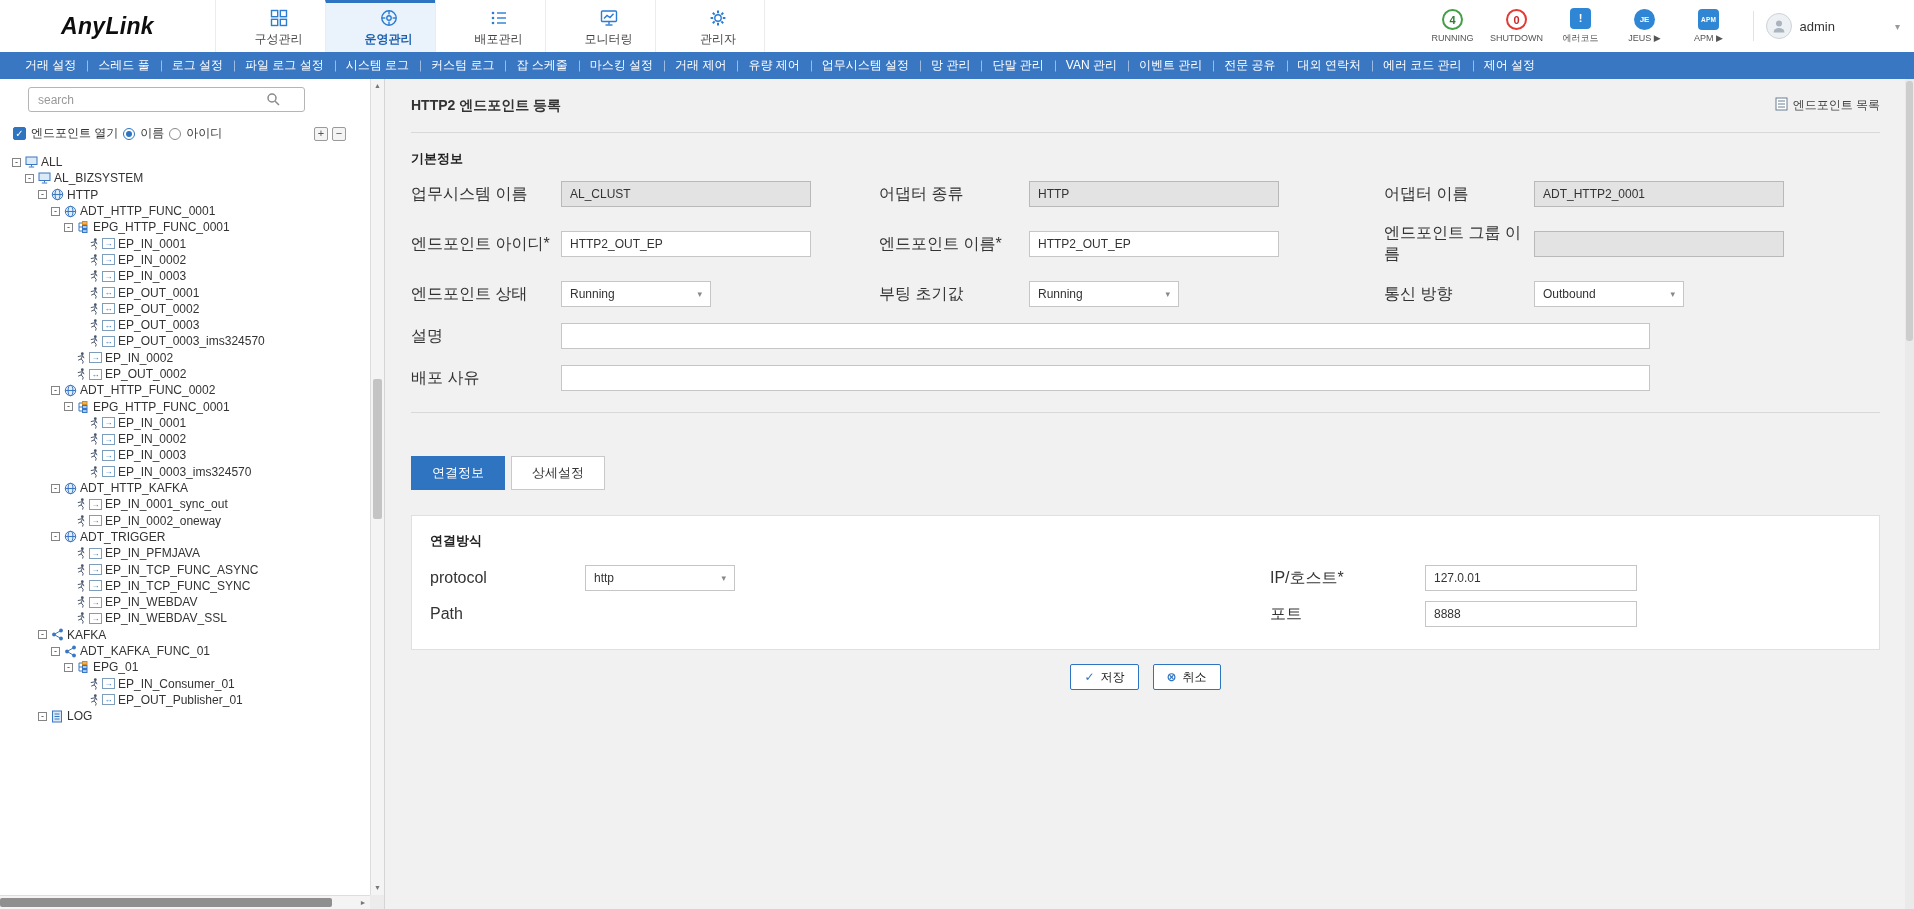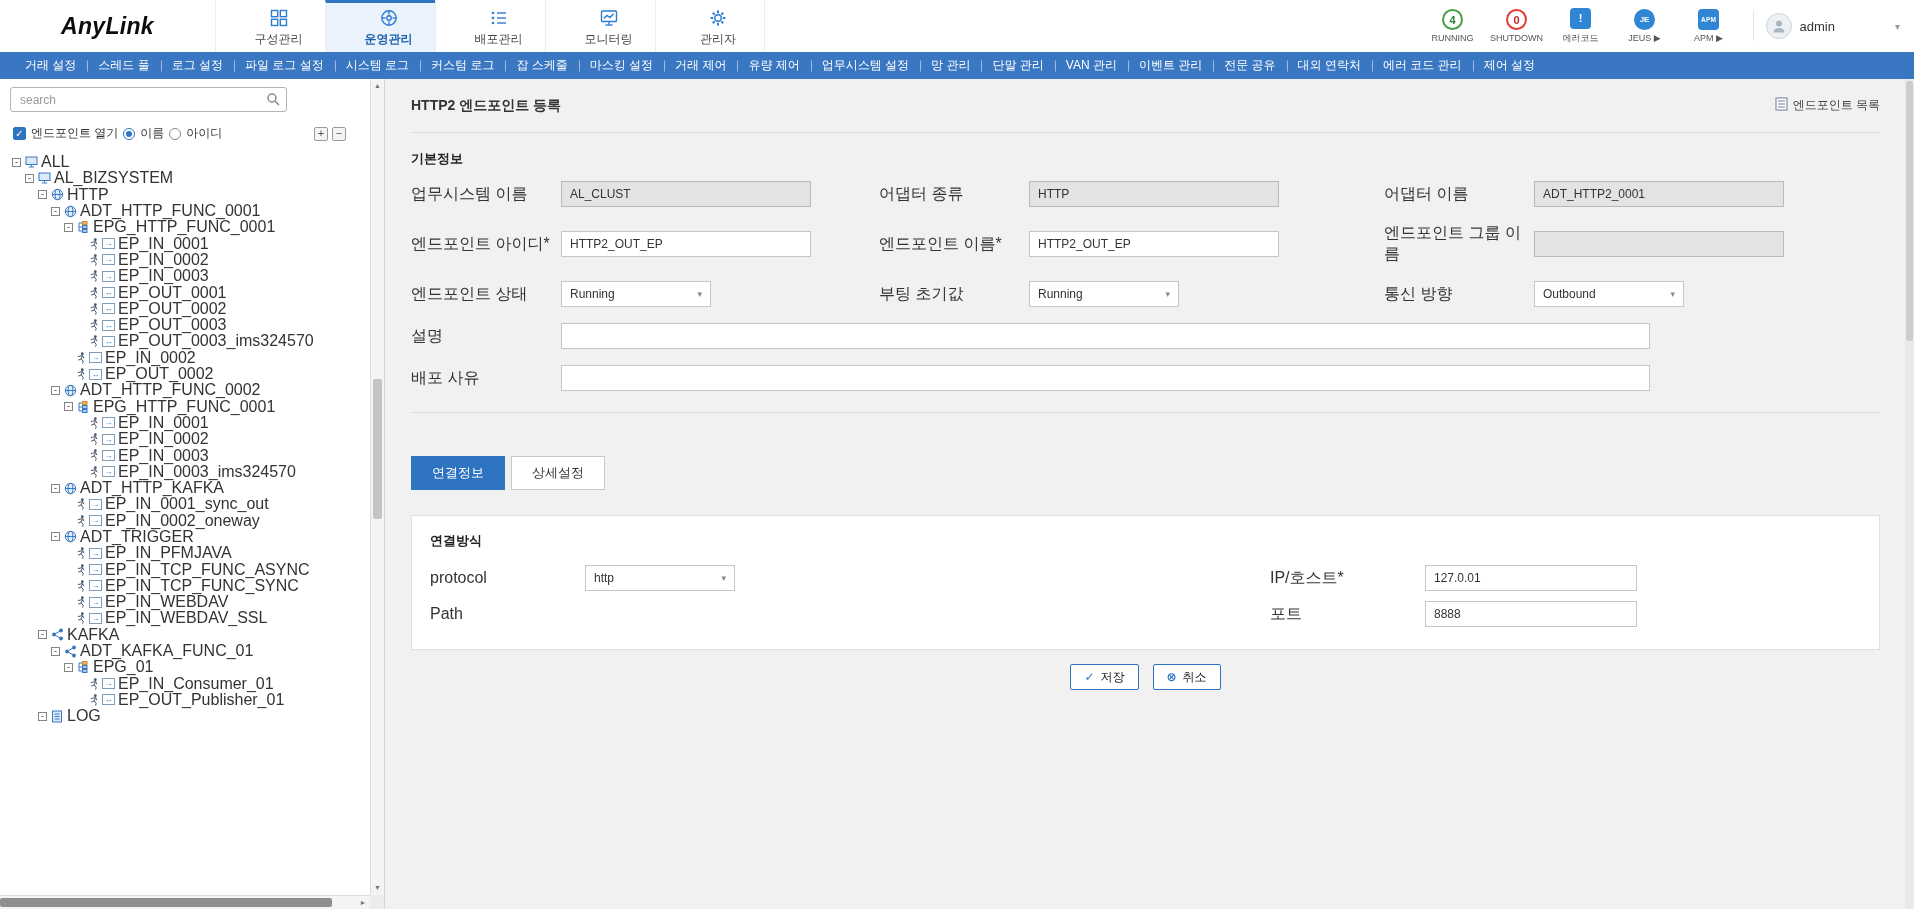--- a/index.html
+++ b/index.html
@@ -36,39 +36,39 @@
   .menubar { height: 27px; background: #3a77c2; display: flex; align-items: center; padding: 0 14px; overflow: hidden; white-space: nowrap; }
   .mb-item { color: #fff; font-size: 12px; padding: 0 11px; cursor: pointer; position: relative; }
   .mb-item + .mb-item::before { content: ''; position: absolute; left: 0; top: 50%; transform: translateY(-50%); width: 1px; height: 11px; background: rgba(255,255,255,.5); }
 
   
   .layout { display: flex; height: 830px; }
 
   
   .sidebar { width: 385px; flex-shrink: 0; background: #fff; position: relative; border-right: 1px solid #d5d5d5; }
   .search-row { margin: 8px 10px 0 10px; position: relative; width: 277px; }
-  .search-input { width: 100%; height: 25px; border: 1px solid #b5b5b5; border-radius: 3px; padding: 0 28px 0 9px; font-size: 12px; color: #333; background: #fff; font-family: inherit; }
+  .search-input { width: 100%; height: 25px; border: 1px solid #b5b5b5; border-radius: 3px; padding: 0 28px 0 9px; font-size: 12px; color: #333; background: #fff; font-family: inherit; margin-left: 18px; }
   .search-input::placeholder { color: #999; }
   .search-icon { position: absolute; right: 7px; top: 5px; }
   .filter-row { display: flex; align-items: center; gap: 5px; margin: 13px 38px 4px 13px; font-size: 12px; }
   .cbx { width: 13px; height: 13px; background: #2e74c0; border: 1px solid #2e74c0; border-radius: 2px; color: #fff; font-size: 10px; line-height: 11px; text-align: center; cursor: pointer; flex-shrink: 0; }
   .rdo { width: 12px; height: 12px; border-radius: 50%; border: 1px solid #8a8a8a; background: #fff; position: relative; cursor: pointer; flex-shrink: 0; }
   .rdo.checked { border-color: #2e74c0; }
   .rdo.checked::after { content: ''; position: absolute; inset: 2px; background: #2e74c0; border-radius: 50%; }
   .flt-label { cursor: pointer; white-space: nowrap; }
   .mini-btns { margin-left: auto; display: flex; gap: 4px; }
   .mini-btn { width: 14px; height: 14px; border: 1px solid #9a9a9a; background: #f4f4f4; color: #555; font-size: 11px; line-height: 11px; text-align: center; border-radius: 2px; cursor: pointer; }
   .tree { margin: 12px 0 0 12px; white-space: nowrap; overflow: hidden; }
   .tree-row { display: flex; align-items: center; height: 16.3px; gap: 3px; cursor: pointer; }
   .expander { width: 9px; height: 9px; border: 1px solid #848484; background: #fff; font-size: 9px; line-height: 6px; text-align: center; color: #333; flex-shrink: 0; }
   .exp-spacer { width: 9px; flex-shrink: 0; }
   .ticon { width: 14px; display: flex; justify-content: center; flex-shrink: 0; }
   .runner { width: 10px; display: flex; flex-shrink: 0; }
   .epbox { width: 13px; height: 11px; border: 1px solid #7d9dbd; color: #2e74c0; font-size: 8px; line-height: 9px; text-align: center; background: #fff; flex-shrink: 0; }
-  .tree-label { font-size: 16px; color: #333; }
+  .tree-label { font-size: 12px; color: #333; }
   .v-scroll { position: absolute; top: 0; right: 0; bottom: 14px; width: 14px; background: #f4f4f4; border-left: 1px solid #ddd; }
   .sb-btn { height: 14px; font-size: 7px; color: #777; text-align: center; line-height: 14px; cursor: pointer; }
   .sb-btn.bottom { position: absolute; bottom: 0; left: 0; right: 0; }
   .v-thumb { position: absolute; left: 2px; right: 2px; top: 300px; height: 140px; background: #c4c4c4; border-radius: 2px; cursor: pointer; }
   .h-scroll { position: absolute; bottom: 0; left: 0; right: 14px; height: 14px; background: #f4f4f4; border-top: 1px solid #ddd; }
   .h-thumb { position: absolute; top: 2px; bottom: 2px; left: 0; width: 332px; background: #8f8f8f; border-radius: 2px; cursor: pointer; }
   .h-btn-right { position: absolute; right: 0; top: 0; width: 14px; height: 13px; font-size: 7px; color: #777; text-align: center; line-height: 13px; cursor: pointer; }
   .sb-corner { position: absolute; right: 0; bottom: 0; width: 14px; height: 14px; background: #ececec; }
 
   

